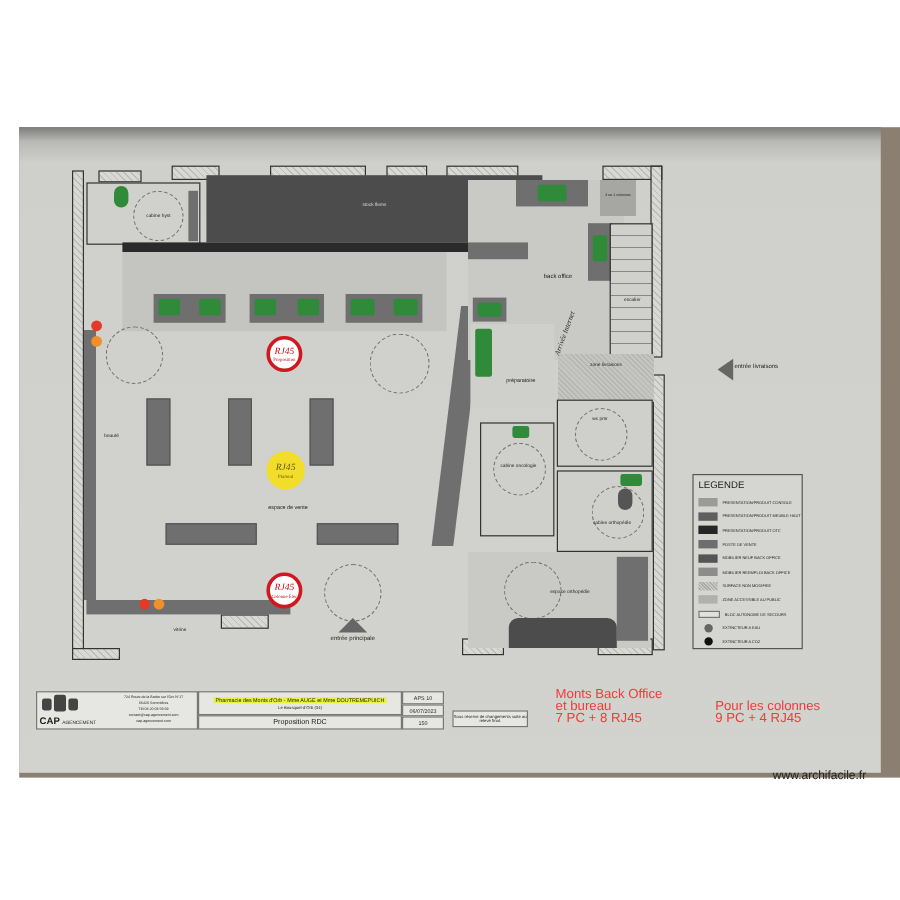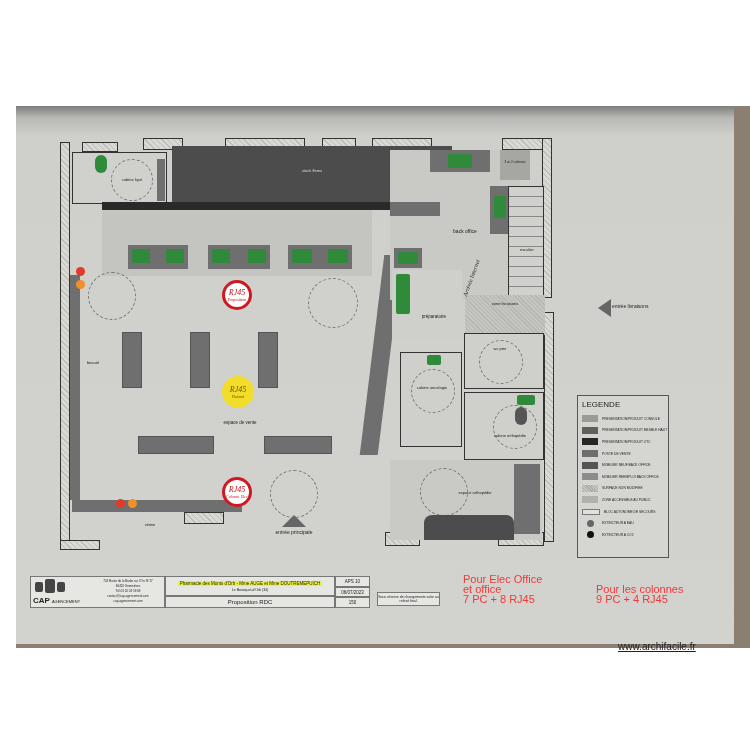--- a/index.html
+++ b/index.html
@@ -15,29 +15,29 @@
   .zone-light{background:#c4c4c1;}
   .green{background:#2f8a3a;border-radius:2px;}
   .lbl{font-size:4px;color:#222;text-align:center;white-space:nowrap;}
   .circle-dash{border:1px dashed #777;border-radius:50%;}
   .rj45{border-radius:50%;display:flex;flex-direction:column;align-items:center;justify-content:center;font-family:"Liberation Serif",serif;color:#c4141b;}
   .rj45.red{background:#fff;border:3px solid #d01820;width:30px;height:30px;}
   .rj45.yellow{background:#f2de2a;width:32px;height:32px;color:#6b5a00;}
   .rj45 .t1{font-size:8px;line-height:9px;font-style:italic;}
   .rj45 .t2{font-size:4px;line-height:5px;}
   .ext{width:9px;height:9px;border-radius:50%;font-size:3px;color:#fff;display:flex;align-items:center;justify-content:center;}
-  .legend{position:absolute;left:577px;top:395px;width:92px;height:163px;border:1px solid #555;background:#d5d5d1;box-sizing:border-box;padding:4px 4px;}
+  .legend{position:absolute;left:577px;top:395px;width:92px;height:146px;border:1px solid #555;background:#d5d5d1;box-sizing:border-box;padding:4px 4px;}
   .legend h4{margin:0 0 4px 0;font-size:8px;font-weight:normal;color:#222;}
   .leg-row{display:flex;align-items:center;height:11.6px;}
   .leg-sw{width:16px;height:7px;margin-right:4px;flex:none;}
   .leg-txt{font-size:3.3px;color:#222;white-space:nowrap;}
   .titleblock{position:absolute;left:30px;top:576px;width:410px;height:32px;}
   .tb-cell{position:absolute;border:1px solid #777;box-sizing:border-box;background:#e6e6e2;font-size:4.5px;color:#222;display:flex;align-items:center;justify-content:center;text-align:center;}
   .note-red{position:absolute;color:#f23a3a;font-size:11px;line-height:10px;}
-  .watermark{position:absolute;left:618px;top:641px;font-size:10px;color:#222;text-decoration:underline;}
+  .watermark{position:absolute;left:644px;top:641px;font-size:10px;color:#222;}
   .triangle{width:0;height:0;border-left:12px solid transparent;border-right:12px solid transparent;border-bottom:12px solid #666;}
   .tri-left{width:0;height:0;border-top:9px solid transparent;border-bottom:9px solid transparent;border-right:13px solid #666;}
 </style>
 </head>
 <body>
 
 <div class="photo"></div>
 <div class="paper"></div>
 
 <div class="plan">
@@ -263,22 +263,22 @@
     <span style="font-size:3.5px;margin-top:2px;">Le Bousquet-d'Orb (34)</span>
   </div>
   <div class="tb-cell" style="left:135px;top:20px;width:170px;height:12px;font-size:6px;">Proposition RDC</div>
   <div class="tb-cell" style="left:305px;top:0;width:35px;height:11px;">APS 10</div>
   <div class="tb-cell" style="left:305px;top:11px;width:35px;height:10px;">06/07/2023</div>
   <div class="tb-cell" style="left:305px;top:21px;width:35px;height:11px;">150</div>
   <div class="tb-cell" style="left:347px;top:16px;width:63px;height:14px;font-size:3.5px;">Sous réserve de changements suite au relevé final.</div>
 </div>
 
 <div class="note-red" style="left:463px;top:574px;">
-  <div>Pour Elec Office</div>
-  <div>et office</div>
+  <div>Monts Back Office</div>
+  <div>et bureau</div>
   <div>7 PC + 8 RJ45</div>
 </div>
 <div class="note-red" style="left:596px;top:584px;">
   <div>Pour les colonnes</div>
   <div>9 PC + 4 RJ45</div>
 </div>
 
 <div class="watermark">www.archifacile.fr</div>
 
 </body></html>

